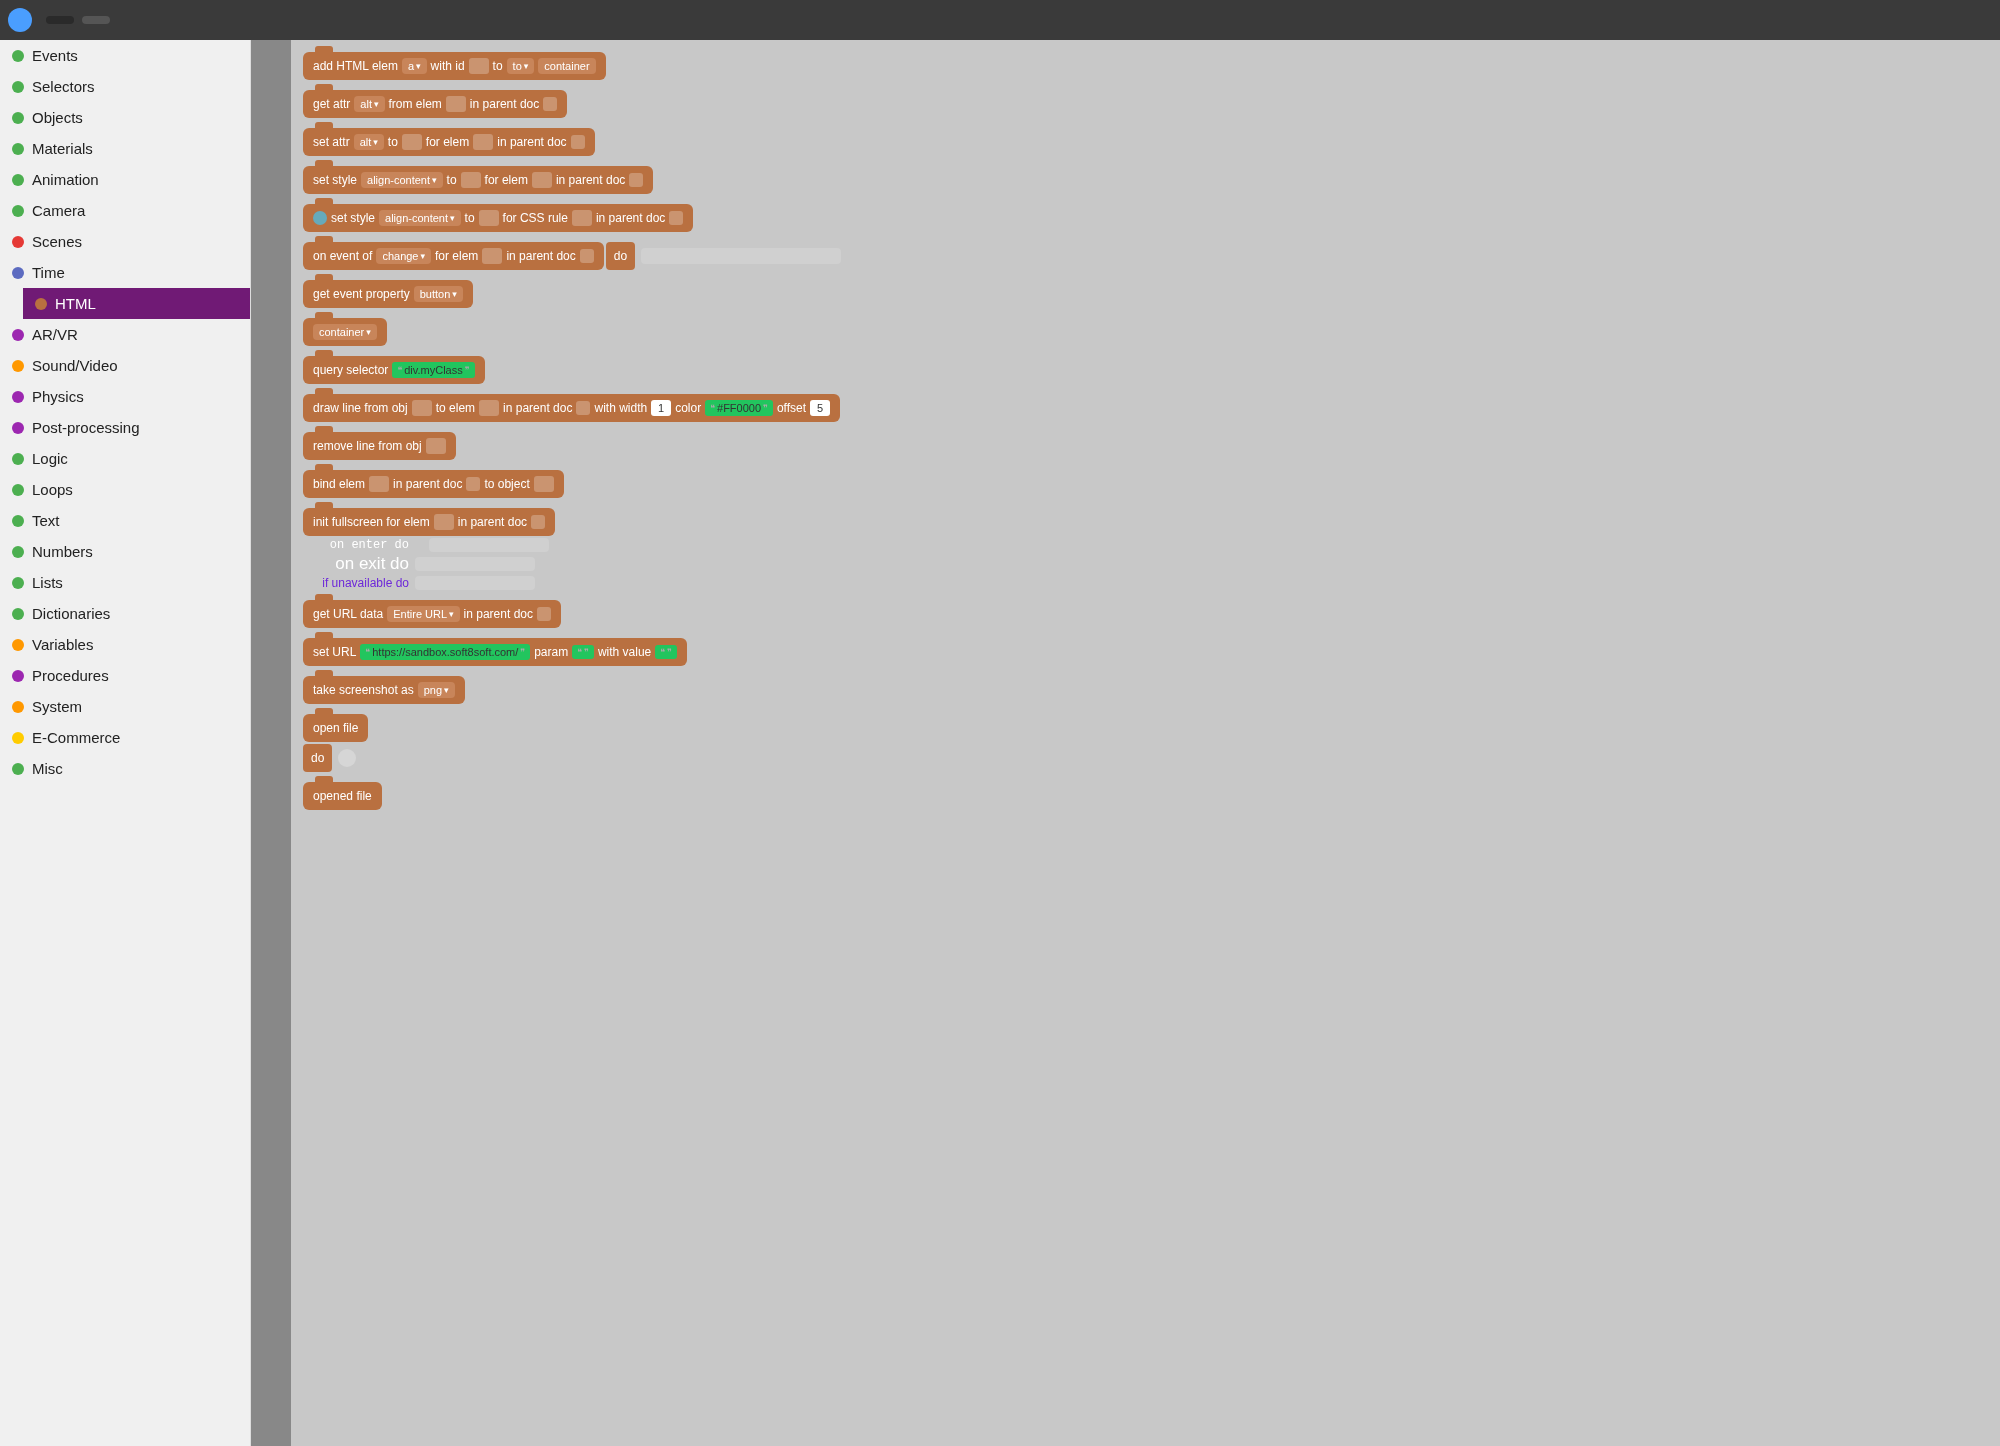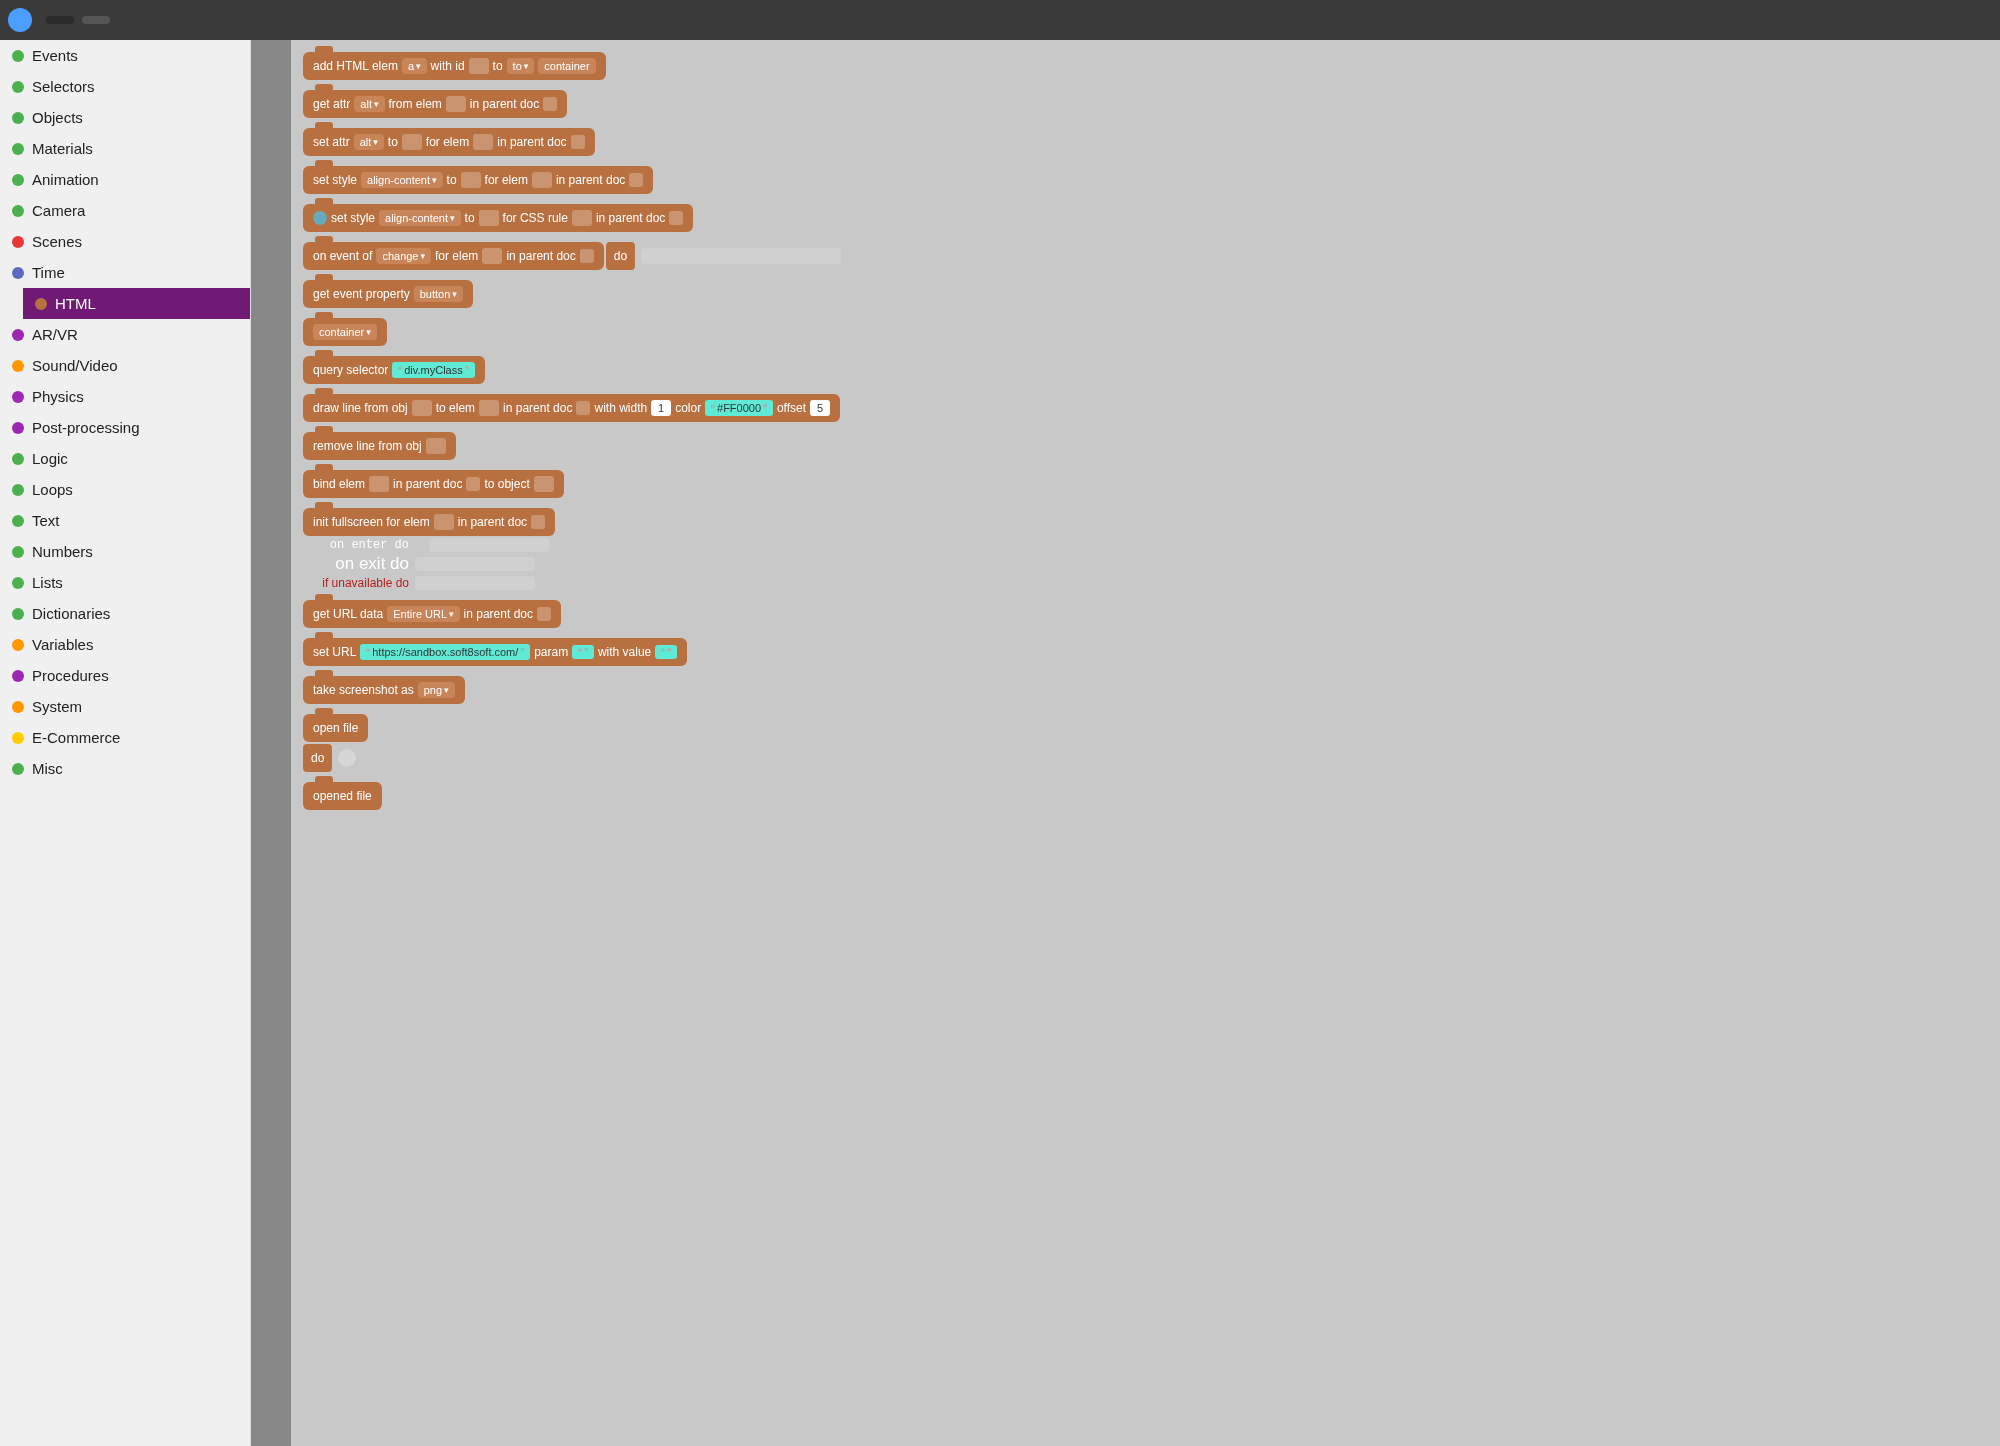--- a/index.html
+++ b/index.html
@@ -153,21 +153,21 @@
       width: 20px; height: 16px;
       display: inline-block;
     }
     .block-slot-sm {
       background: rgba(255,255,255,0.25);
       border-radius: 3px;
       width: 14px; height: 14px;
       display: inline-block;
     }
     .block-string {
-      background: #5eead4;
+      background: #22c55e;
       border-radius: 3px;
       padding: 2px 5px;
       font-size: 11px;
       color: #333;
       display: inline-flex; align-items: center; gap: 2px;
     }
     .block-string::before { content: '❝'; font-size: 9px; color: #aaa; }
     .block-string::after { content: '❞'; font-size: 9px; color: #aaa; }
     .block-num {
       background: #fff;
@@ -380,21 +380,21 @@
     </div>
     <div style="display:flex;align-items:center;gap:20px;margin-left:16px;font-family:Liberation Mono, monospace;">
       <span style="color:#fff;font-size:12px;min-width:90px;text-align:right;">on enter do</span>
       <div style="background:rgba(255,255,255,0.15);border-radius:4px;min-width:120px;height:14px;"></div>
     </div>
     <div style="display:flex;align-items:center;gap:6px;margin-left:16px;">
       <span style="color:#fff;font-size:17px;min-width:90px;text-align:right;">on exit do</span>
       <div style="background:rgba(255,255,255,0.15);border-radius:4px;min-width:120px;height:14px;"></div>
     </div>
     <div style="display:flex;align-items:center;gap:6px;margin-left:16px;">
-      <span style="color:#b91c1c;font-size:12px;min-width:90px;text-align:right;">if unavailable do</span>
+      <span style="color:#6d28d9;font-size:12px;min-width:90px;text-align:right;">if unavailable do</span>
       <div style="background:rgba(255,255,255,0.15);border-radius:4px;min-width:120px;height:14px;"></div>
     </div>
   </div>
       </div>
       <div class="block-row">
         <div class="block has-notch">
     get URL data <span class="block-chip-dropdown">Entire URL</span> in parent doc <span class="block-slot-sm"></span>
   </div>
       </div>
       <div class="block-row">

